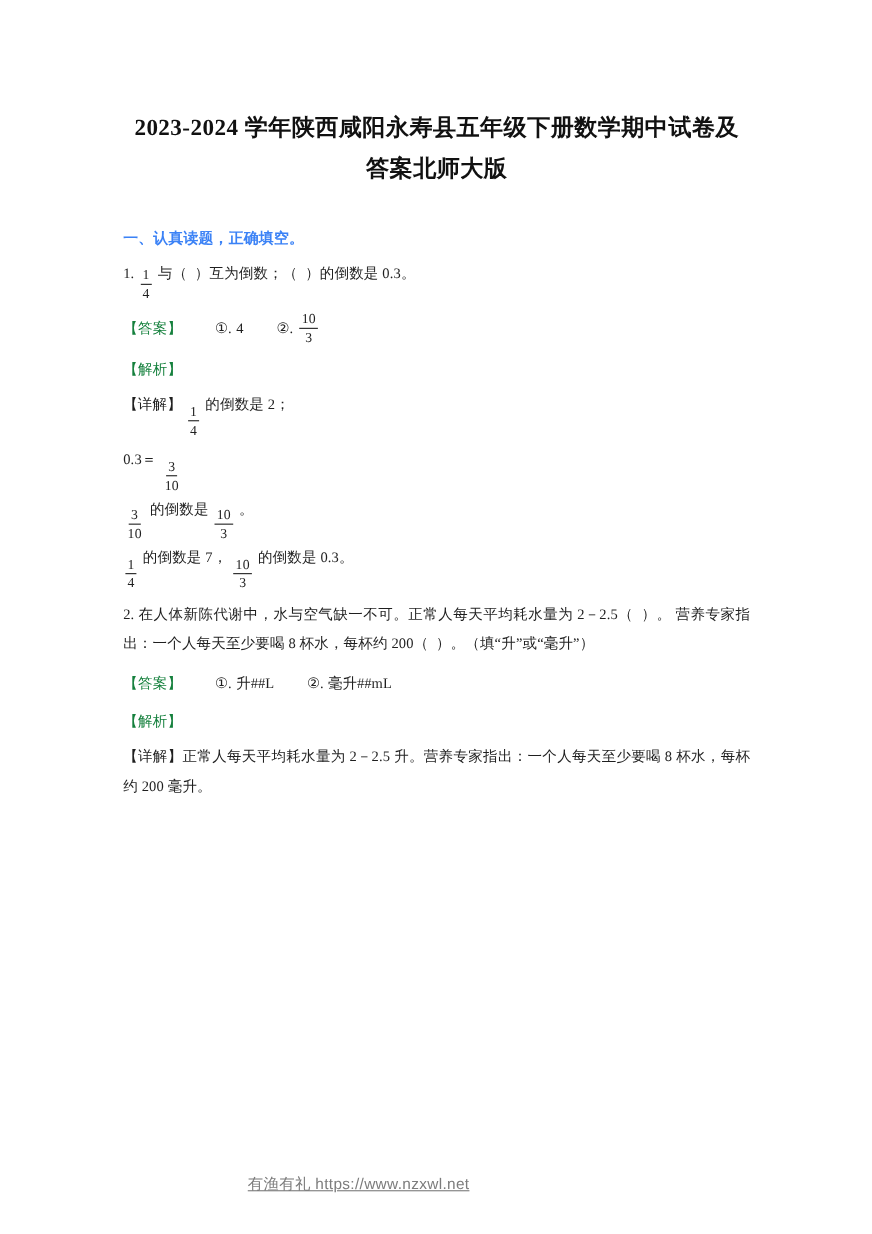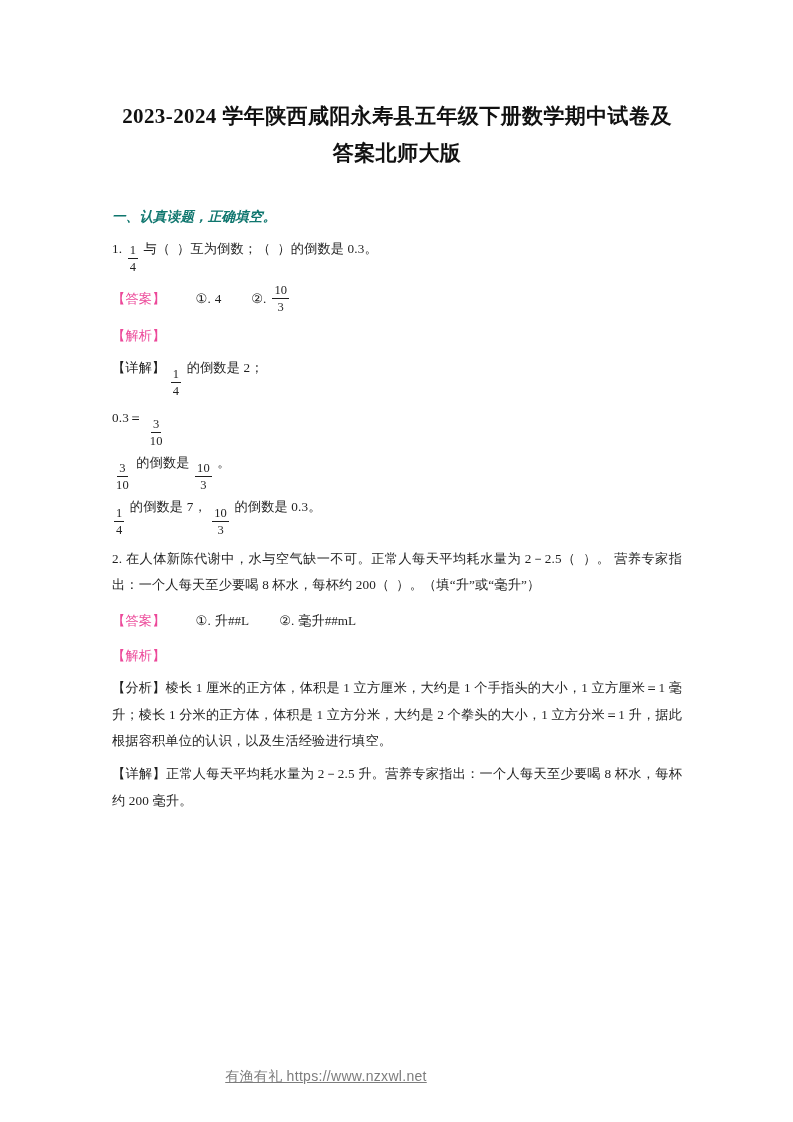--- a/index.html
+++ b/index.html
@@ -41,23 +41,22 @@
     color: #111111;
   }
 
   
   .section-heading {
     margin: 0;
     padding-top: 34px;
     font-size: 13.5px;
     font-weight: bold;
     line-height: 1.6;
-    color: #0f766e;
+    color: #3b82f6;
     letter-spacing: 0.2px;
-    font-style: italic;
   }
 
   
   .qline, .para {
     font-size: 13.2px;
     line-height: 2.0;
     color: #1f1f1f;
     letter-spacing: 0.15px;
     margin: 0;
     text-align: justify;
@@ -65,21 +64,21 @@
   .qline {
     padding-top: 9px;
   }
   .para {
     padding-top: 7px;
   }
   .tight { padding-top: 2px; }
 
   
   .tag {
-    color: #ec4899;
+    color: #15803d;
     font-size: 13.2px;
     letter-spacing: 0.2px;
   }
   .answer-row {
     font-size: 13.2px;
     line-height: 2.0;
     padding-top: 9px;
     color: #1f1f1f;
     display: flex;
     align-items: center;
@@ -249,23 +248,20 @@
       <span class="ans-item">
         <span class="lbl">②.</span>
         <span>毫升##mL</span>
       </span>
     </div>
 
     <div class="para analysis-row">
       <span class="tag">【解析】</span>
     </div>
 
-    <div class="para">
-      <span>【分析】</span><span>棱长 1 厘米的正方体，体积是 1 立方厘米，大约是 1 个手指头的大小，1 立方厘米＝1 毫升；棱长 1 分米的正方体，体积是 1 立方分米，大约是 2 个拳头的大小，1 立方分米＝1 升，据此根据容积单位的认识，以及生活经验进行填空。</span>
-    </div>
 
     <div class="para">
       <span>【详解】</span><span>正常人每天平均耗水量为 2－2.5 升。营养专家指出：一个人每天至少要喝 8 杯水，每杯约 200 毫升。</span>
     </div>
 
 
   </div>
 
   <div class="footer">有渔有礼 https://www.nzxwl.net</div>
 </div>

